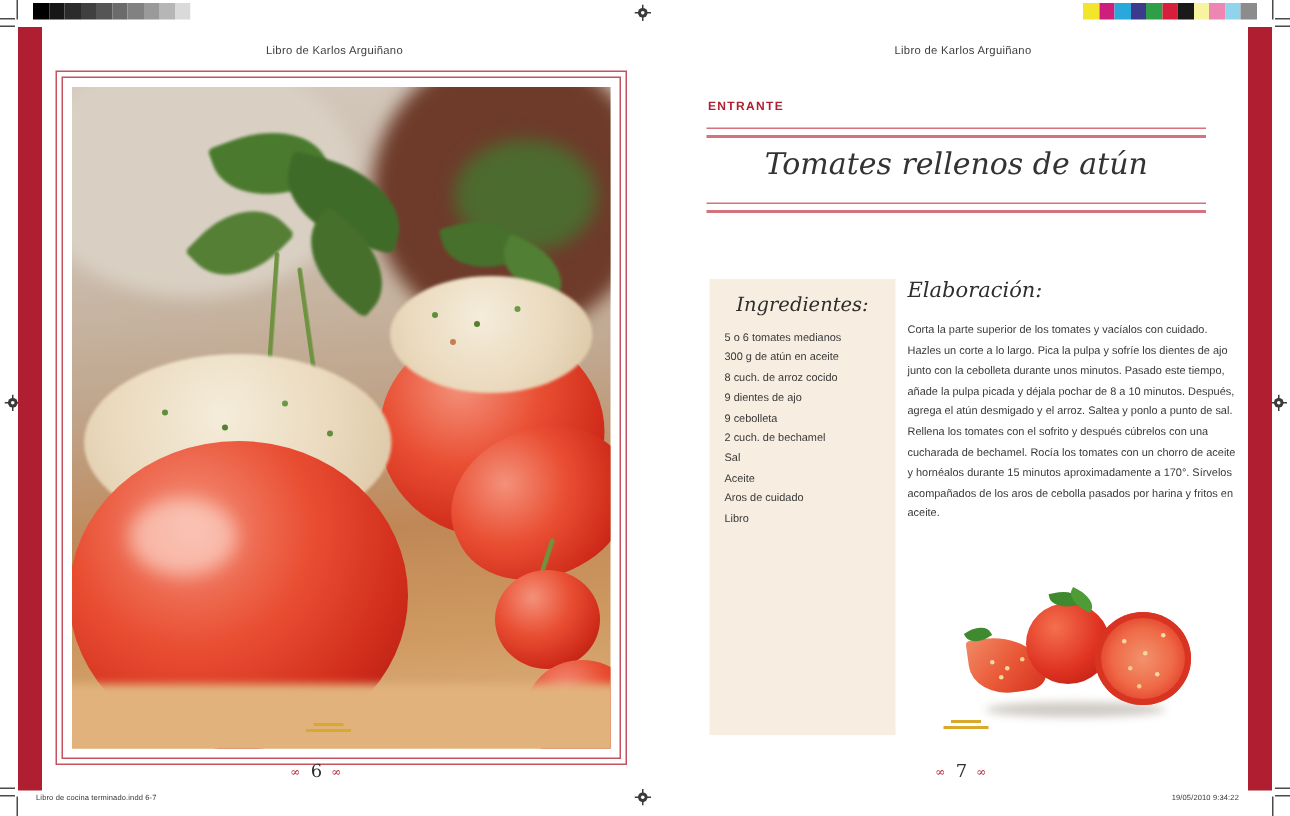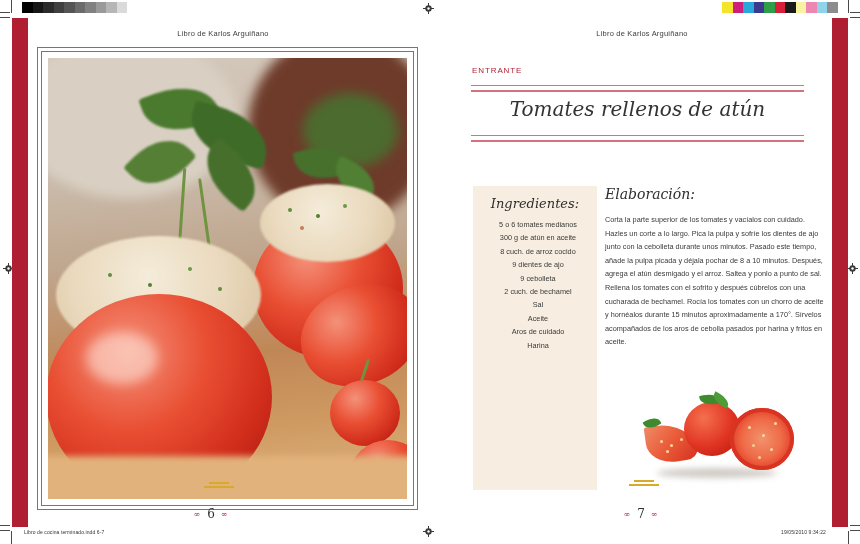--- a/index.html
+++ b/index.html
@@ -38,32 +38,32 @@
   .tomato{position:absolute;border-radius:50%;
     background:radial-gradient(circle at 36% 28%, #f4917a 0%, #e94f33 38%, #d02c1b 70%, #9c150e 100%);}
   .filling{position:absolute;border-radius:50%;filter:blur(1px);
     background:radial-gradient(circle at 45% 35%, #f4ecda 0%, #ead9bd 55%, #d9c3a0 100%);}
   .fleck{position:absolute;width:4px;height:4px;border-radius:50%;}
   .gold-orn{position:absolute;height:8px;width:30px;}
   .gold-orn .g1{position:absolute;top:0;left:5px;width:20px;height:2px;background:var(--gold,#d9a92c);}
   .gold-orn .g2{position:absolute;top:4px;left:0;width:30px;height:2px;background:var(--gold,#d9a92c);}
 
   
-  .category-label{position:absolute;left:472px;top:66px;font-size:8px;font-weight:normal;
+  .category-label{position:absolute;left:472px;top:66px;font-size:8px;font-weight:bold;
     color:var(--accent-red,#b01e31);letter-spacing:0.9px;}
   .double-rule{position:absolute;left:471px;width:333px;height:4px;
     border-top:1px solid var(--rule-pink,#d4737d);border-bottom:2px solid var(--rule-pink,#d4737d);}
   .recipe-title{position:absolute;left:471px;top:97px;width:333px;text-align:center;
     font-family:"DejaVu Serif",serif;font-style:italic;font-size:20px;color:#333;}
   .ingredients-box{position:absolute;left:473px;top:186px;width:124px;height:304px;
     background:var(--ingredients-bg,#f7eee1);}
   .ingredients-heading{position:absolute;top:10px;left:0;width:100%;text-align:center;
     font-family:"DejaVu Serif",serif;font-style:italic;font-size:13px;color:#2e2e2e;}
   .ingredients-list{position:absolute;top:32px;left:10px;right:4px;margin:0;padding:0;list-style:none;
-    font-size:7.3px;line-height:13.4px;color:#3a3a3a;text-align:center;}
+    font-size:7.3px;line-height:13.4px;color:#3a3a3a;}
   .prep-heading{position:absolute;left:605px;top:186px;
     font-family:"DejaVu Serif",serif;font-style:italic;font-size:14px;color:#2e2e2e;}
   .prep-body{position:absolute;left:605px;top:213px;width:220px;
     font-size:7.3px;line-height:13.6px;color:#3a3a3a;text-align:left;}
 
   
   .tomato-art{position:absolute;left:642px;top:392px;width:150px;height:92px;}
   .t-shadow{position:absolute;left:15px;top:76px;width:120px;height:10px;border-radius:50%;
     background:#cfcac4;filter:blur(3px);}
   .t-whole{position:absolute;left:42px;top:10px;width:56px;height:54px;border-radius:50%;
@@ -212,21 +212,21 @@
   <ul class="ingredients-list">
       <li>5 o 6 tomates medianos</li>
       <li>300 g de atún en aceite</li>
       <li>8 cuch. de arroz cocido</li>
       <li>9 dientes de ajo</li>
       <li>9 cebolleta</li>
       <li>2 cuch. de bechamel</li>
       <li>Sal</li>
       <li>Aceite</li>
       <li>Aros de cuidado</li>
-      <li>Harina</li>
+      <li>Libro</li>
     </ul>
 </div>
 
 <div class="prep-heading">Elaboración:</div>
 <div class="prep-body">Corta la parte superior de los tomates y vacíalos con cuidado. Hazles un corte a lo largo. Pica la pulpa y sofríe los dientes de ajo junto con la cebolleta durante unos minutos. Pasado este tiempo, añade la pulpa picada y déjala pochar de 8 a 10 minutos. Después, agrega el atún desmigado y el arroz. Saltea y ponlo a punto de sal. Rellena los tomates con el sofrito y después cúbrelos con una cucharada de bechamel. Rocía los tomates con un chorro de aceite y hornéalos durante 15 minutos aproximadamente a 170°. Sírvelos acompañados de los aros de cebolla pasados por harina y fritos en aceite.</div>
 
 <div class="tomato-art">
   <div class="t-shadow"></div>
   <div class="t-wedge"></div>
   <div class="t-seed" style="left:18px;top:48px;box-shadow:10px 4px #f6d9a2,20px -2px #f2cd8e,6px 10px #f6d9a2;"></div>

